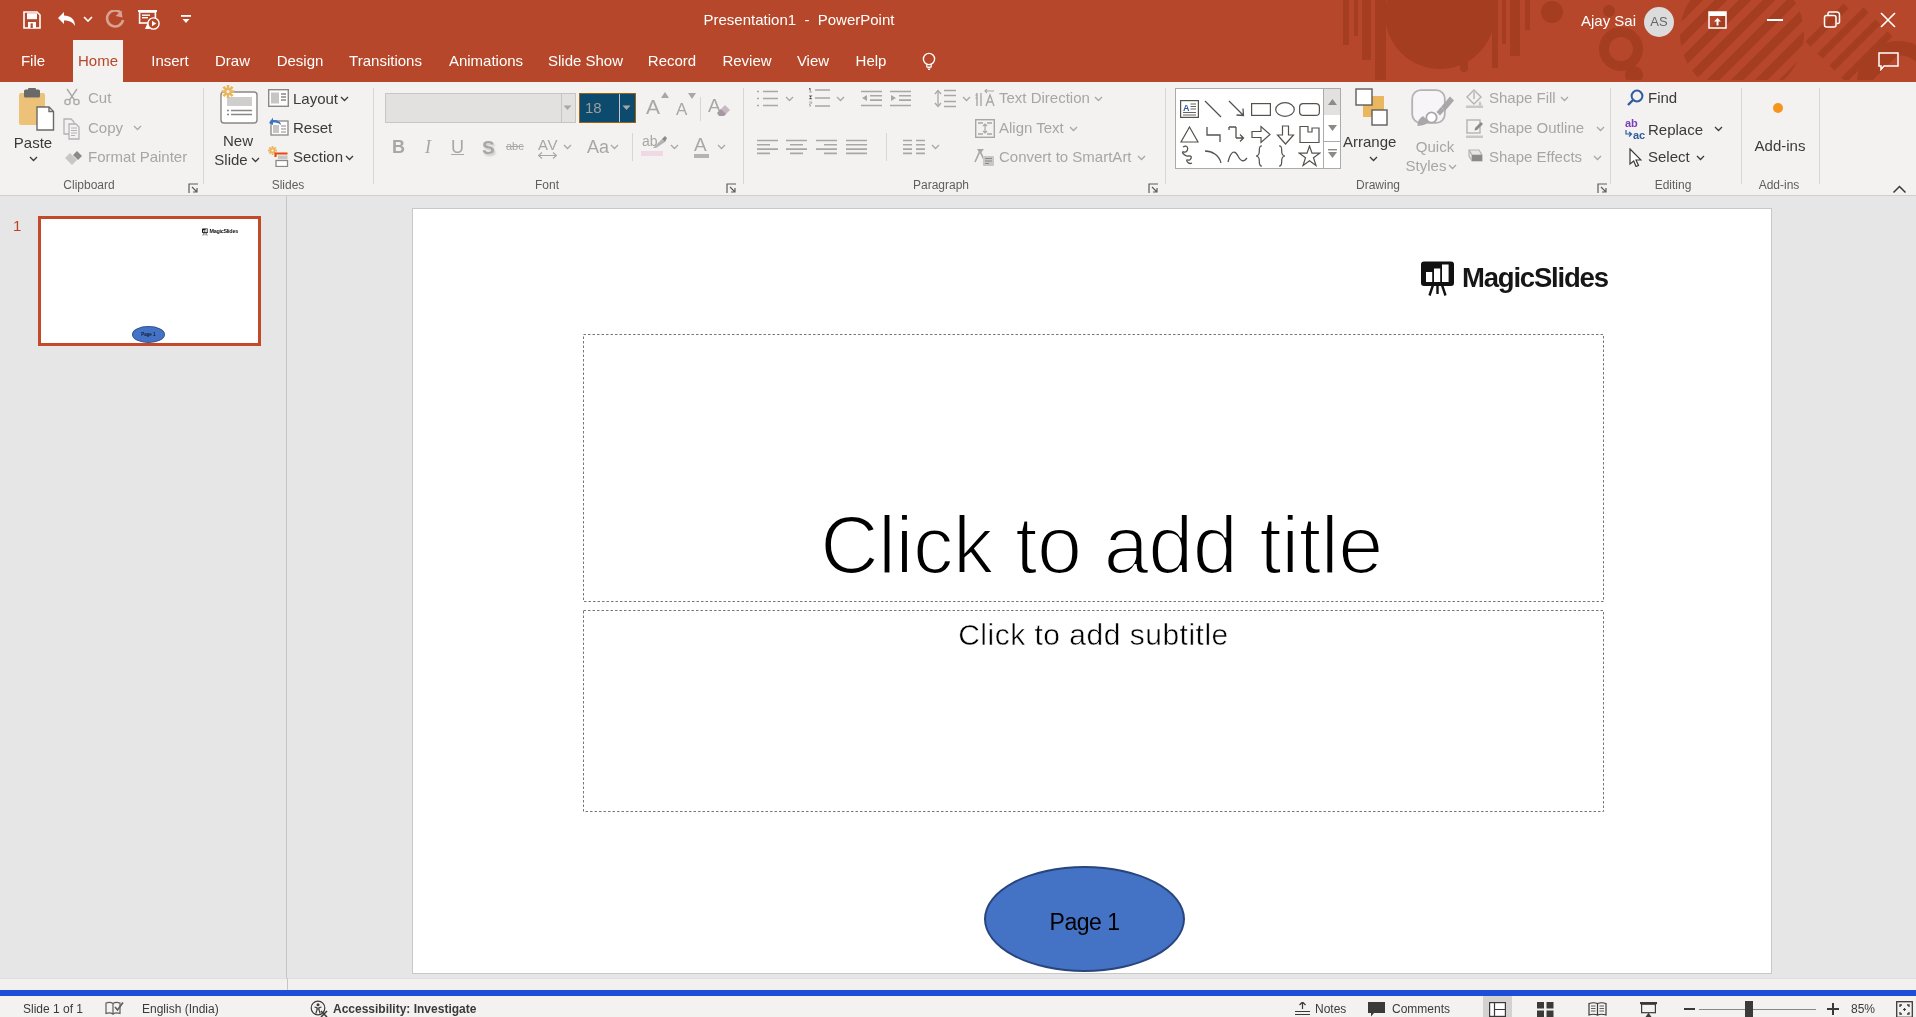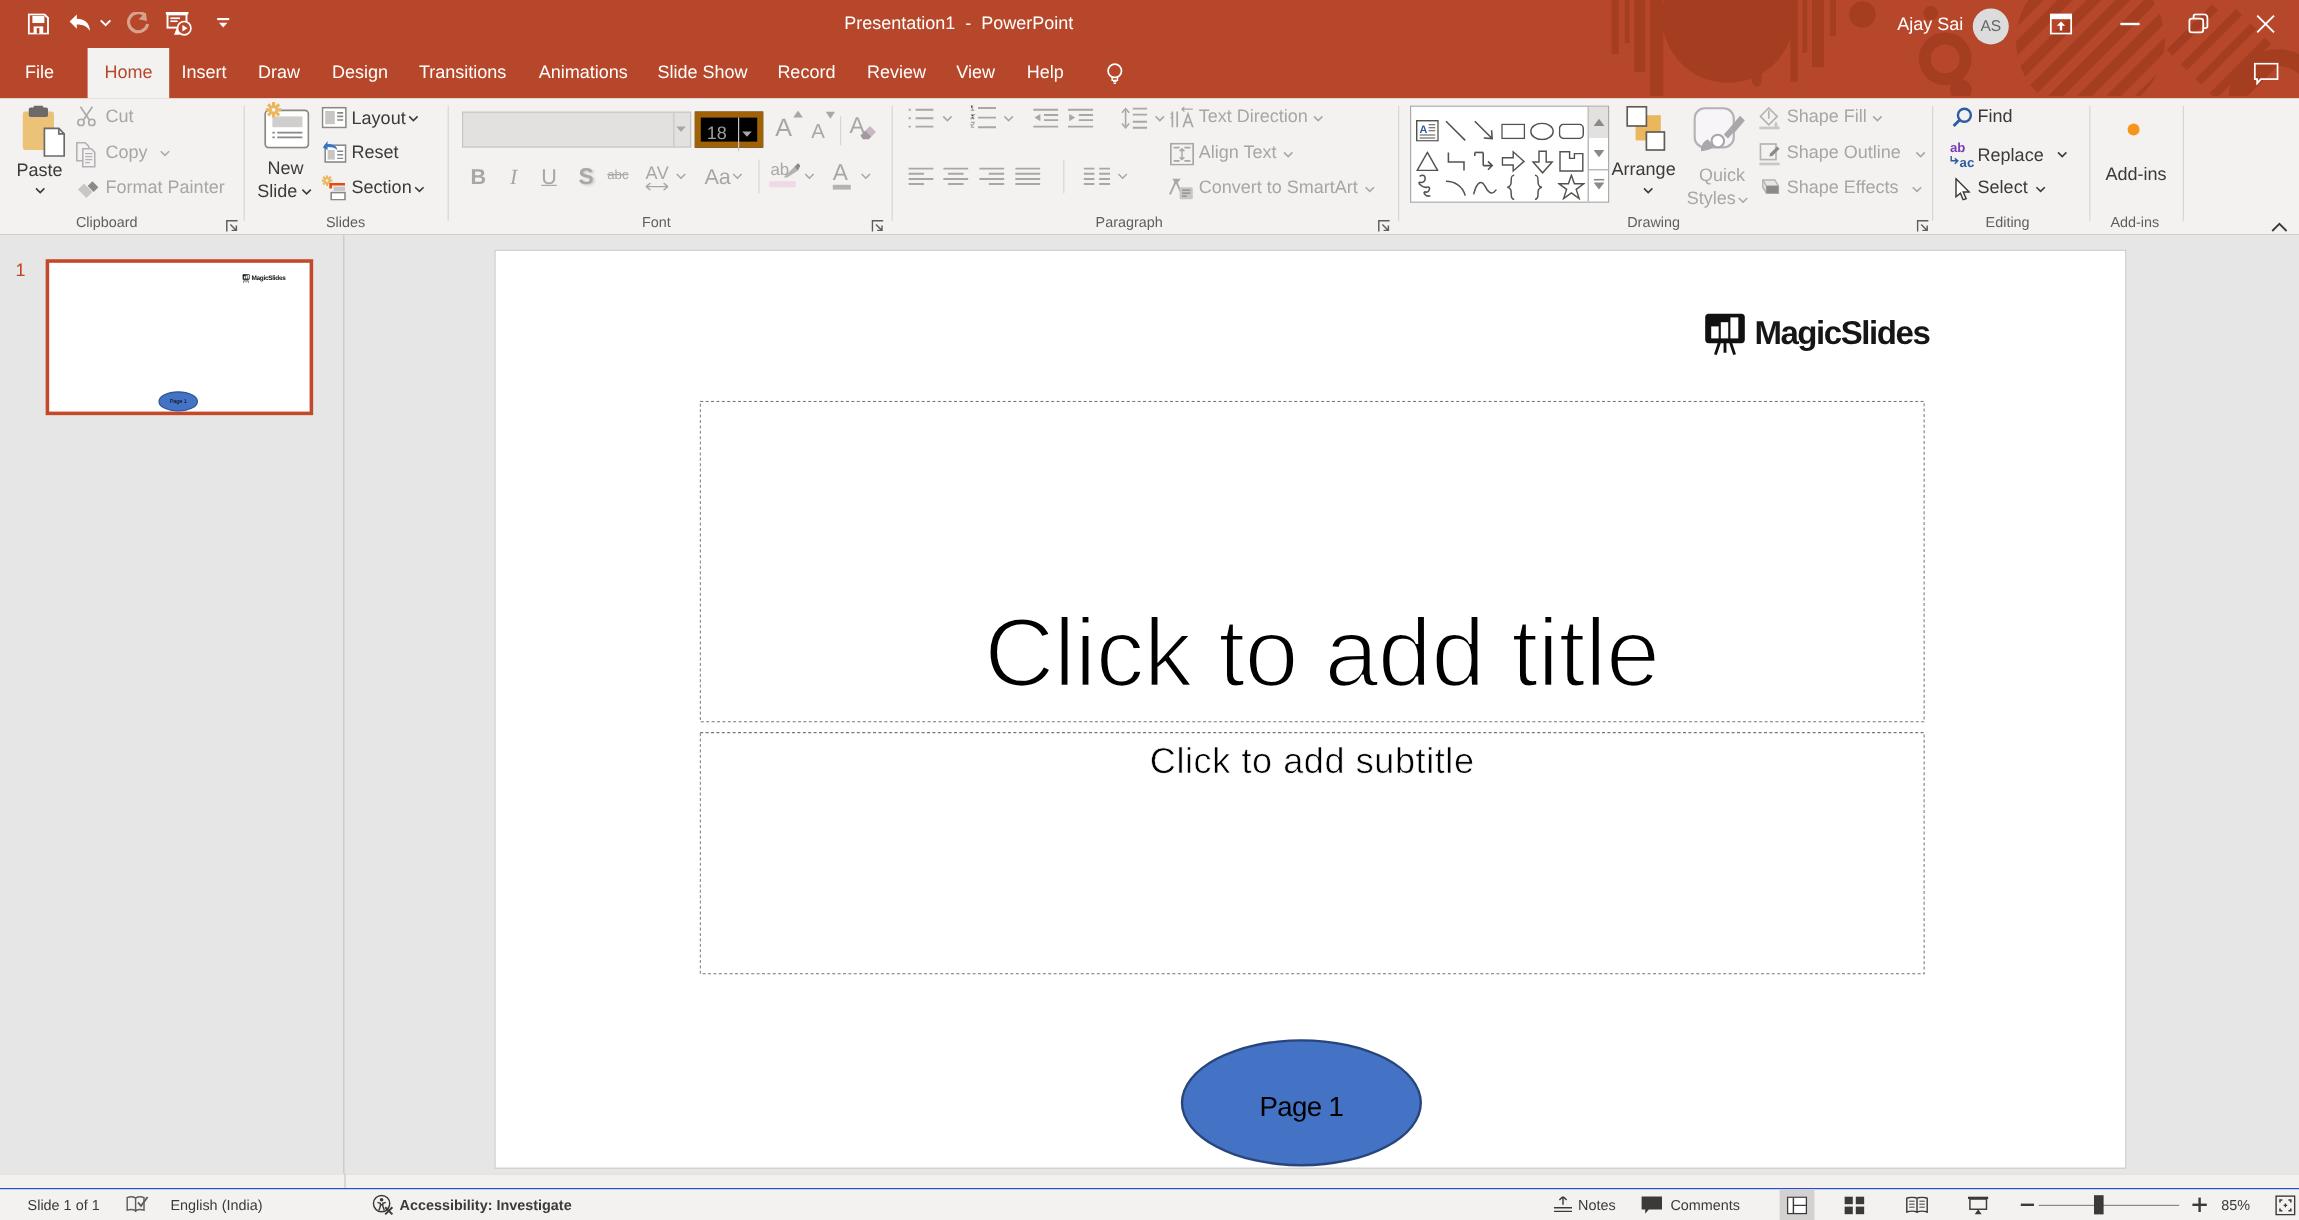--- a/index.html
+++ b/index.html
@@ -17,21 +17,21 @@
 
 #ribbon { left:0; top:82px; width:1916px; height:114px; background:#f3f2f1; border-bottom:1px solid #d1cfcd; }
 .gsep { position:absolute; top:6px; width:1px; height:96px; background:#d8d6d4; }
 .glabel { position:absolute; top:96px; font-size:12px; color:#605e5c; width:200px; text-align:center; }
 .btxt { position:absolute; font-size:15px; color:#3b3a39; white-space:nowrap; }
 .gtxt { position:absolute; font-size:15px; color:#a8a6a4; white-space:nowrap; }
 
 #panel { left:0; top:196px; width:287px; height:794px; background:#e6e6e6; border-right:1px solid #c6c6c6; }
 #canvas { left:288px; top:196px; width:1628px; height:794px; background:#e6e6e6; }
 #slide { position:absolute; left:412px; top:208px; width:1360px; height:766px; background:#fff; border:1px solid #c8c8c8; }
-#statusbar { left:0; top:990px; width:1916px; height:27px; background:#f3f2f1; border-top:1px solid #1d4ed8; font-size:12px; color:#3b3a39; }
+#statusbar { left:0; top:990px; width:1916px; height:27px; background:#f3f2f1; border-top:6px solid #1d4ed8; font-size:12px; color:#3b3a39; }
 .sbtxt { position:absolute; top:6px; font-size:12px; color:#3b3a39; white-space:nowrap; }
 </style>
 </head>
 <body>
 <div id="root">
   <div class="abs" id="redbg"></div>
   <svg class="abs" style="left:1330px;top:0" width="586" height="80" viewBox="0 0 586 80">
     <g fill="#a53d20">
       <rect x="13" y="0" width="6" height="45"></rect>
       <rect x="24" y="0" width="4" height="36"></rect>
@@ -117,21 +117,21 @@
       <path d="M5 4 L5 2.5 A1.5 1.5 0 0 1 6.5 1 L14 1 A2.5 2.5 0 0 1 16.5 3.5 L16.5 11 A1.5 1.5 0 0 1 15 12.5 L13.5 12.5" fill="none" stroke="#fff" stroke-width="1.5"></path>
       <rect x="1.5" y="4.5" width="11.5" height="11.5" rx="2" fill="none" stroke="#fff" stroke-width="1.5"></rect>
     </svg>
 
     <svg class="abs" style="left:1880px;top:12px" width="16" height="16" viewBox="0 0 16 16">
       <path d="M1 1 L15 15 M15 1 L1 15" stroke="#fff" stroke-width="1.6"></path>
     </svg>
   </div>
     <div class="abs" id="tabrow">
     <div class="tab" style="left:10px;width:46px">File</div>
-    <div id="hometab" class="tab" style="left:73px;width:68px">Home</div>
+    <div id="hometab" class="tab" style="left:73px;width:50px">Home</div>
     <div class="tab" style="left:144px;width:52px">Insert</div>
     <div class="tab" style="left:207px;width:51px">Draw</div>
     <div class="tab" style="left:268px;width:64px">Design</div>
     <div class="tab" style="left:342px;width:87px">Transitions</div>
     <div class="tab" style="left:439px;width:94px">Animations</div>
     <div class="tab" style="left:543px;width:85px">Slide Show</div>
     <div class="tab" style="left:641px;width:62px">Record</div>
     <div class="tab" style="left:713px;width:68px">Review</div>
     <div class="tab" style="left:791px;width:44px">View</div>
     <div class="tab" style="left:849px;width:44px">Help</div>
@@ -239,21 +239,21 @@
       </svg>
     <div class="glabel" style="left:188px">Slides</div>
     <div class="gsep" style="left:373px"></div>
 
     <div class="abs" style="left:385px;top:11px;width:191px;height:30px;background:#e3e1e0;border:1px solid #c8c6c4">
       <div class="abs" style="right:0;top:0;width:14px;height:28px;border-left:1px solid #c8c6c4"></div>
       <svg class="abs" style="right:3px;top:11px" width="9" height="6" viewBox="0 0 9 6">
           <path d="M0.5 0.5 L4.5 5 L8.5 0.5" fill="#a9a7a5"></path>
         </svg>
     </div>
-    <div class="abs" style="left:579px;top:11px;width:57px;height:30px;background:#000000;border:5px solid #a16207">
+    <div class="abs" style="left:579px;top:11px;width:57px;height:30px;background:#0c4a6e;border:1px solid #a16207">
       <div class="abs gtxt" style="left:5px;top:5px;color:#a09e9c">18</div>
       <div class="abs" style="right:0;top:0;width:16px;height:28px;border-left:1px solid #c8c6c4"></div>
       <svg class="abs" style="right:4px;top:11px" width="9" height="6" viewBox="0 0 9 6">
           <path d="M0.5 0.5 L4.5 5 L8.5 0.5" fill="#a9a7a5"></path>
         </svg>
     </div>
     <div class="abs" style="left:646px;top:13px;font-size:21px;color:#a9a7a5">A</div>
     <svg class="abs" style="left:660px;top:10px" width="10" height="7" viewBox="0 0 10 7">
         <path d="M5 0 L9 6 L1 6 Z" fill="#a9a7a5"></path>
       </svg>

